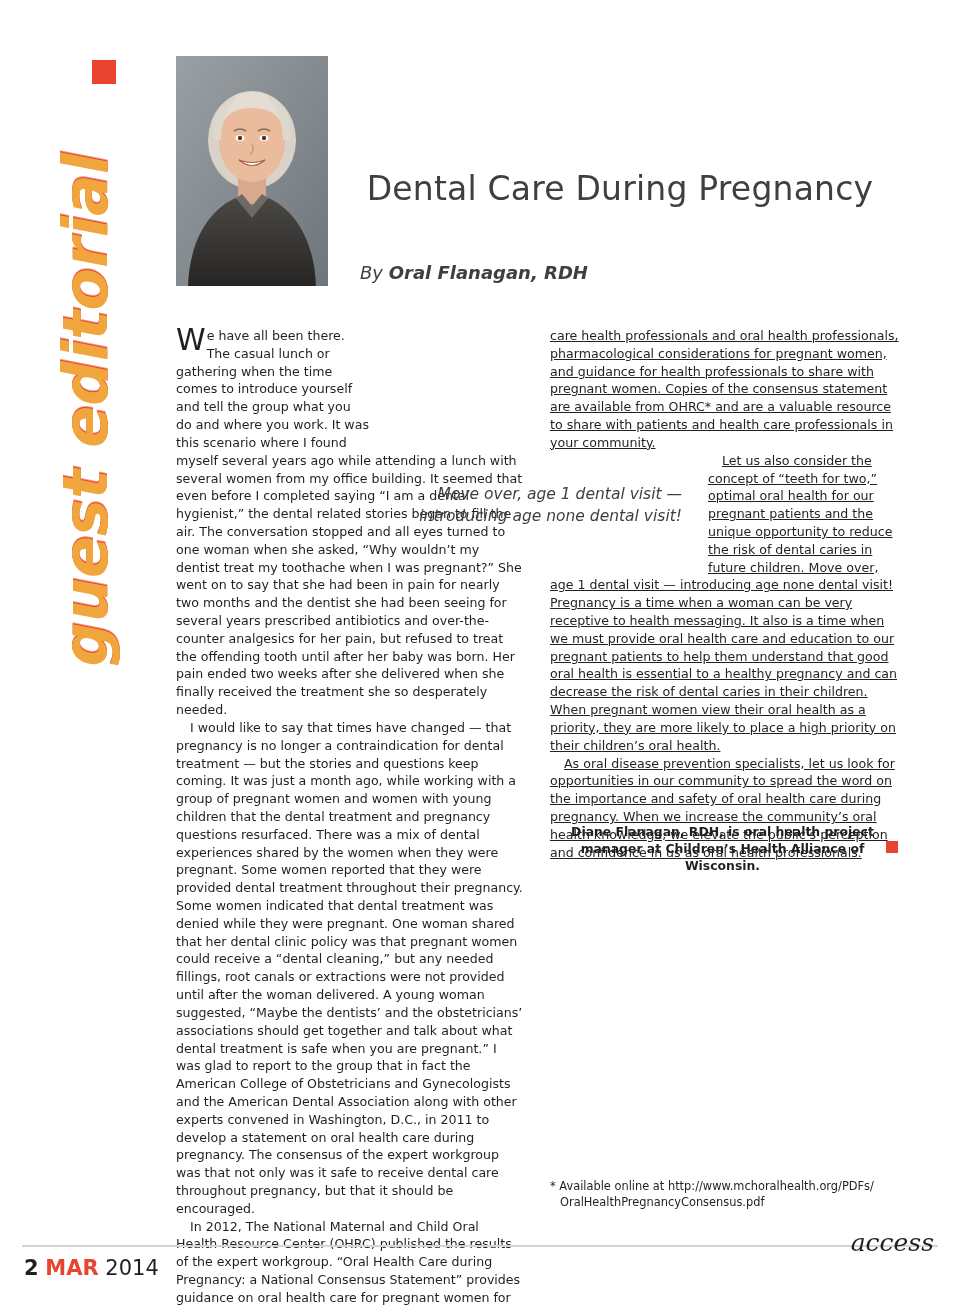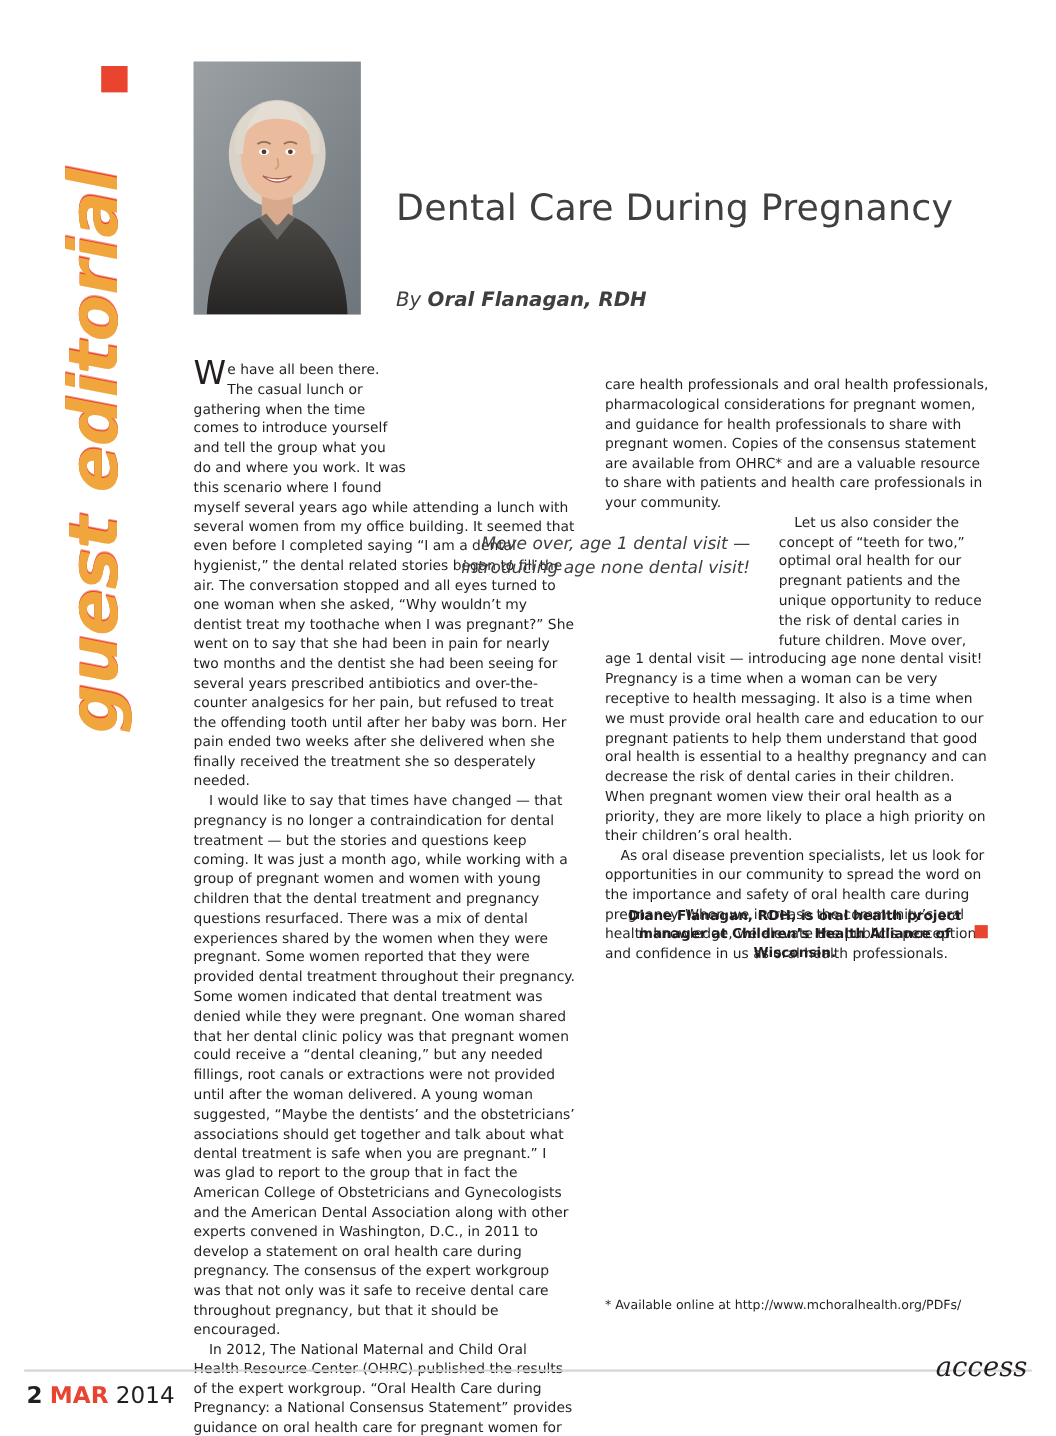--- a/index.html
+++ b/index.html
@@ -59,20 +59,21 @@
     overflow: hidden;
     background: #8a8f93;
   }
   #portrait svg { display: block; }
 
   #headline {
     position: absolute;
     left: 360px;
     top: 168px;
     width: 520px;
+    text-align: center;
   }
   #headline h1 {
     margin: 0;
     font-family: "DejaVu Sans", sans-serif;
     font-weight: normal;
     font-size: 33px;
     line-height: 1.28;
     color: #3f3f3f;
     letter-spacing: 0.2px;
   }
@@ -88,21 +89,21 @@
 
   
   .col {
     position: absolute;
     font-size: 12.6px;
     line-height: 1.415;
     color: #231f20;
     text-align: left;
   }
   #col-left  { left: 176px; top: 327px; width: 348px; }
-  #col-right { left: 550px; top: 341px; width: 350px; }
+  #col-right { left: 550px; top: 327px; width: 350px; text-decoration: underline; }
 
   .col p { margin: 0; }
   .col p + p { text-indent: 14px; }
 
   .dropcap::first-letter {
     float: left;
     font-size: 30px;
     line-height: 0.88;
     padding-right: 1px;
     font-weight: normal;
@@ -266,19 +267,20 @@
   <p>As oral disease prevention specialists, let us look for opportunities in our community to spread the word on the importance and safety of oral health care during pregnancy. When we increase the community’s oral health knowledge, we elevate the public’s perception and confidence in us as oral health professionals.</p>
 </div>
 
 <div id="pullquote">Move over, age 1 dental visit — introducing age none dental visit!</div>
 
 <div id="bio">Diane Flanagan, RDH, is oral health project manager at Children’s Health Alliance of Wisconsin.</div>
 <div id="bio-square"></div>
 
 <div id="footnote">
   <span>* Available online at http://www.mchoralhealth.org/PDFs/</span>
+  <span class="indent">OralHealthPregnancyConsensus.pdf</span>
 </div>
 
 <div id="footer-rule"></div>
 <div id="folio">
   <span class="num">2</span><span>&nbsp;</span><span class="mon">MAR</span><span>&nbsp;</span><span class="yr">2014</span>
 </div>
 <div id="magazine">access</div>
 
 </body></html>

